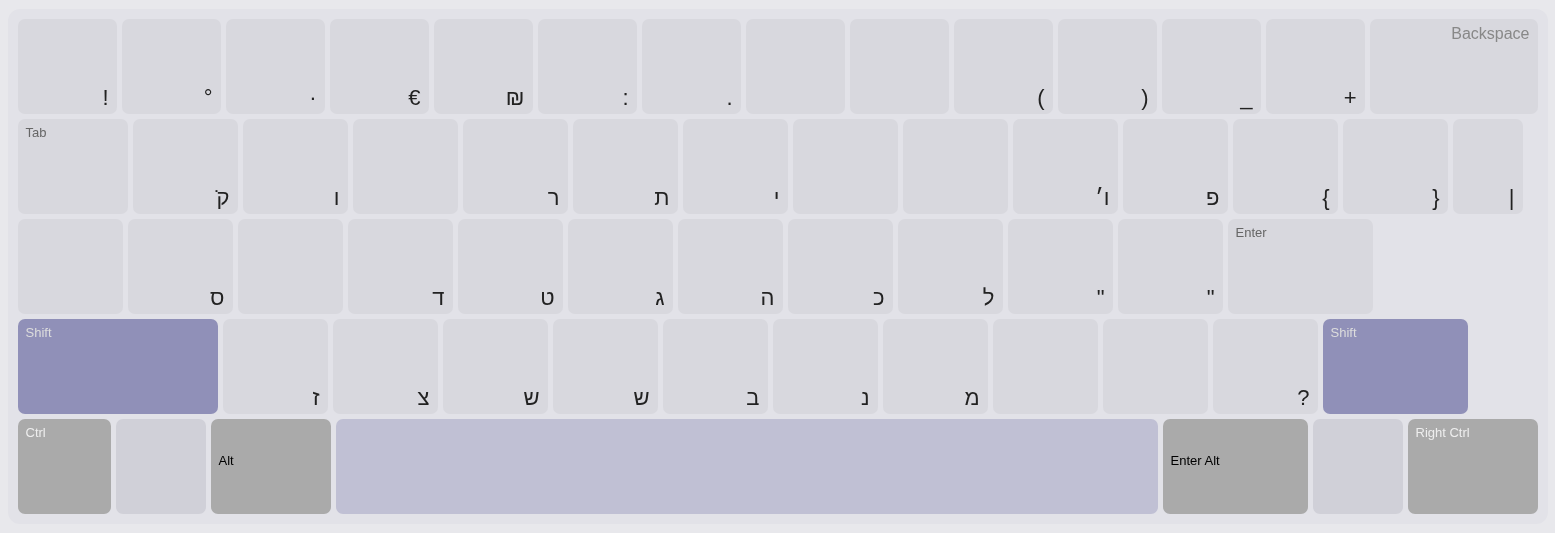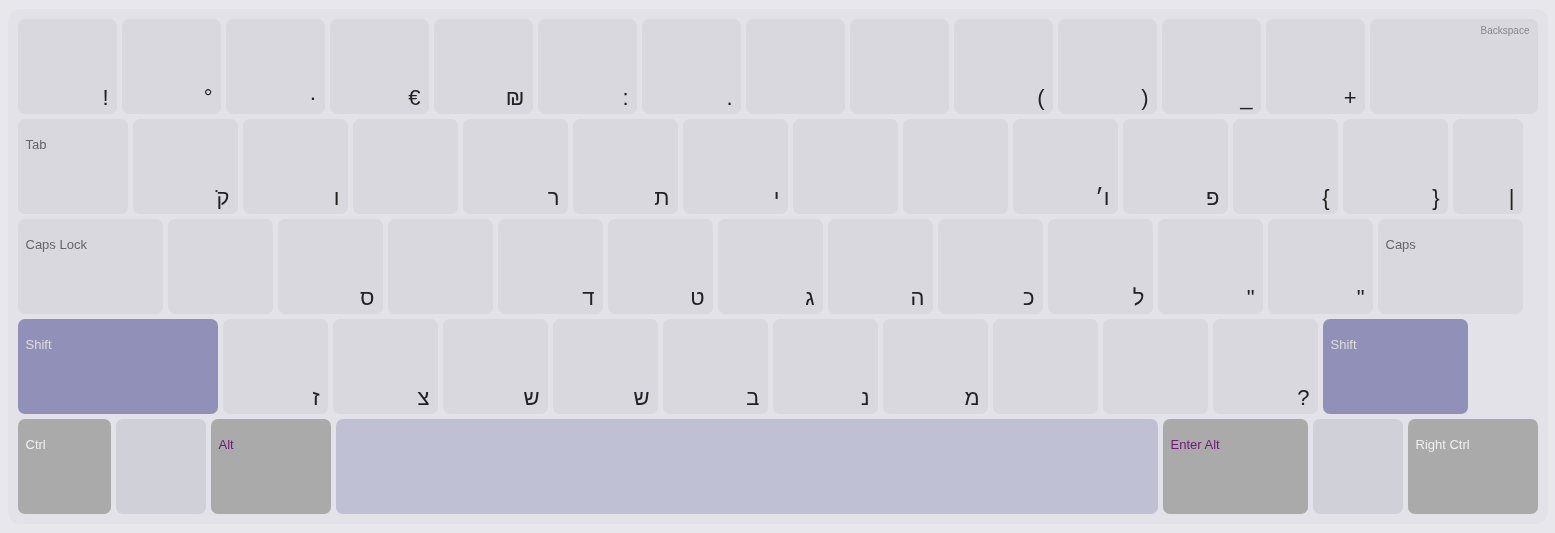--- a/index.html
+++ b/index.html
@@ -36,31 +36,31 @@
       min-height: 95px;
       font-size: 18px;
       color: #222;
       position: relative;
       cursor: pointer;
       user-select: none;
       flex-shrink: 0;
     }
     .key .label-top-left {
       position: absolute;
-      top: 18px;
+      top: 6px;
       left: 8px;
       font-size: 13px;
       color: #666;
       font-weight: 400;
     }
     .key .label-top-right {
       position: absolute;
       top: 6px;
       right: 8px;
-      font-size: 10px;
+      font-size: 16px;
       color: #888;
     }
     .key .label-main {
       font-size: 22px;
       color: #222;
       line-height: 1;
     }
     
     .key.shift-key {
       background: #9090b8;
@@ -75,21 +75,22 @@
       color: #fff;
     }
     .key.ctrl-key .label-top-left {
       color: #eee;
     }
     .key.alt-key {
       background: #aaaaaa;
       color: #fff;
     }
     .key.alt-key .label-top-left {
-      color: #701a75;
+      color: #000000;
+      margin-top: 28px;
     }
     .key.spacebar {
       background: #c0c0d0;
       flex: 1;
     }
     .key.backspace {
       flex: 1;
     }
     .key.tab {
       width: 110px;
@@ -219,23 +220,20 @@
     </div>
     <div class="key std">
       <span class="label-main">}</span>
     </div>
     <div class="key pipe-key">
       <span class="label-main">|</span>
     </div>
   </div>
 
   <div class="row row3">
-    <div class="key caps-lock">
-      <span class="label-top-left">Caps Lock</span>
-    </div>
     <div class="key std">
       <span class="label-main"></span>
     </div>
     <div class="key std">
       <span class="label-main">ס</span>
     </div>
     <div class="key std">
       <span class="label-main"></span>
     </div>
     <div class="key std">
@@ -256,21 +254,21 @@
     <div class="key std">
       <span class="label-main">ל</span>
     </div>
     <div class="key std">
       <span class="label-main">"</span>
     </div>
     <div class="key std">
       <span class="label-main">"</span>
     </div>
     <div class="key enter">
-      <span class="label-top-left">Caps</span>
+      <span class="label-top-left">Enter</span>
     </div>
   </div>
 
   <div class="row row4">
     <div class="key left-shift shift-key">
       <span class="label-top-left">Shift</span>
     </div>
     <div class="key std">
       <span class="label-main">ז</span>
     </div>

